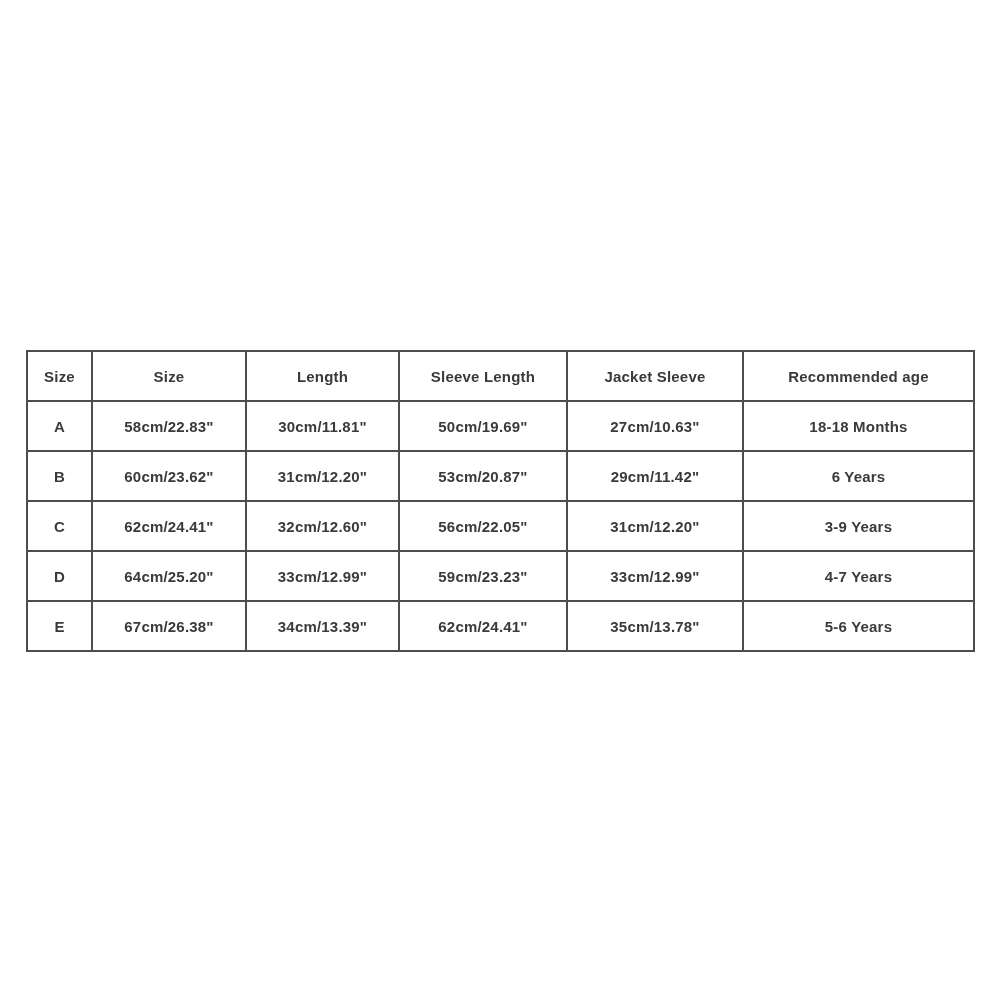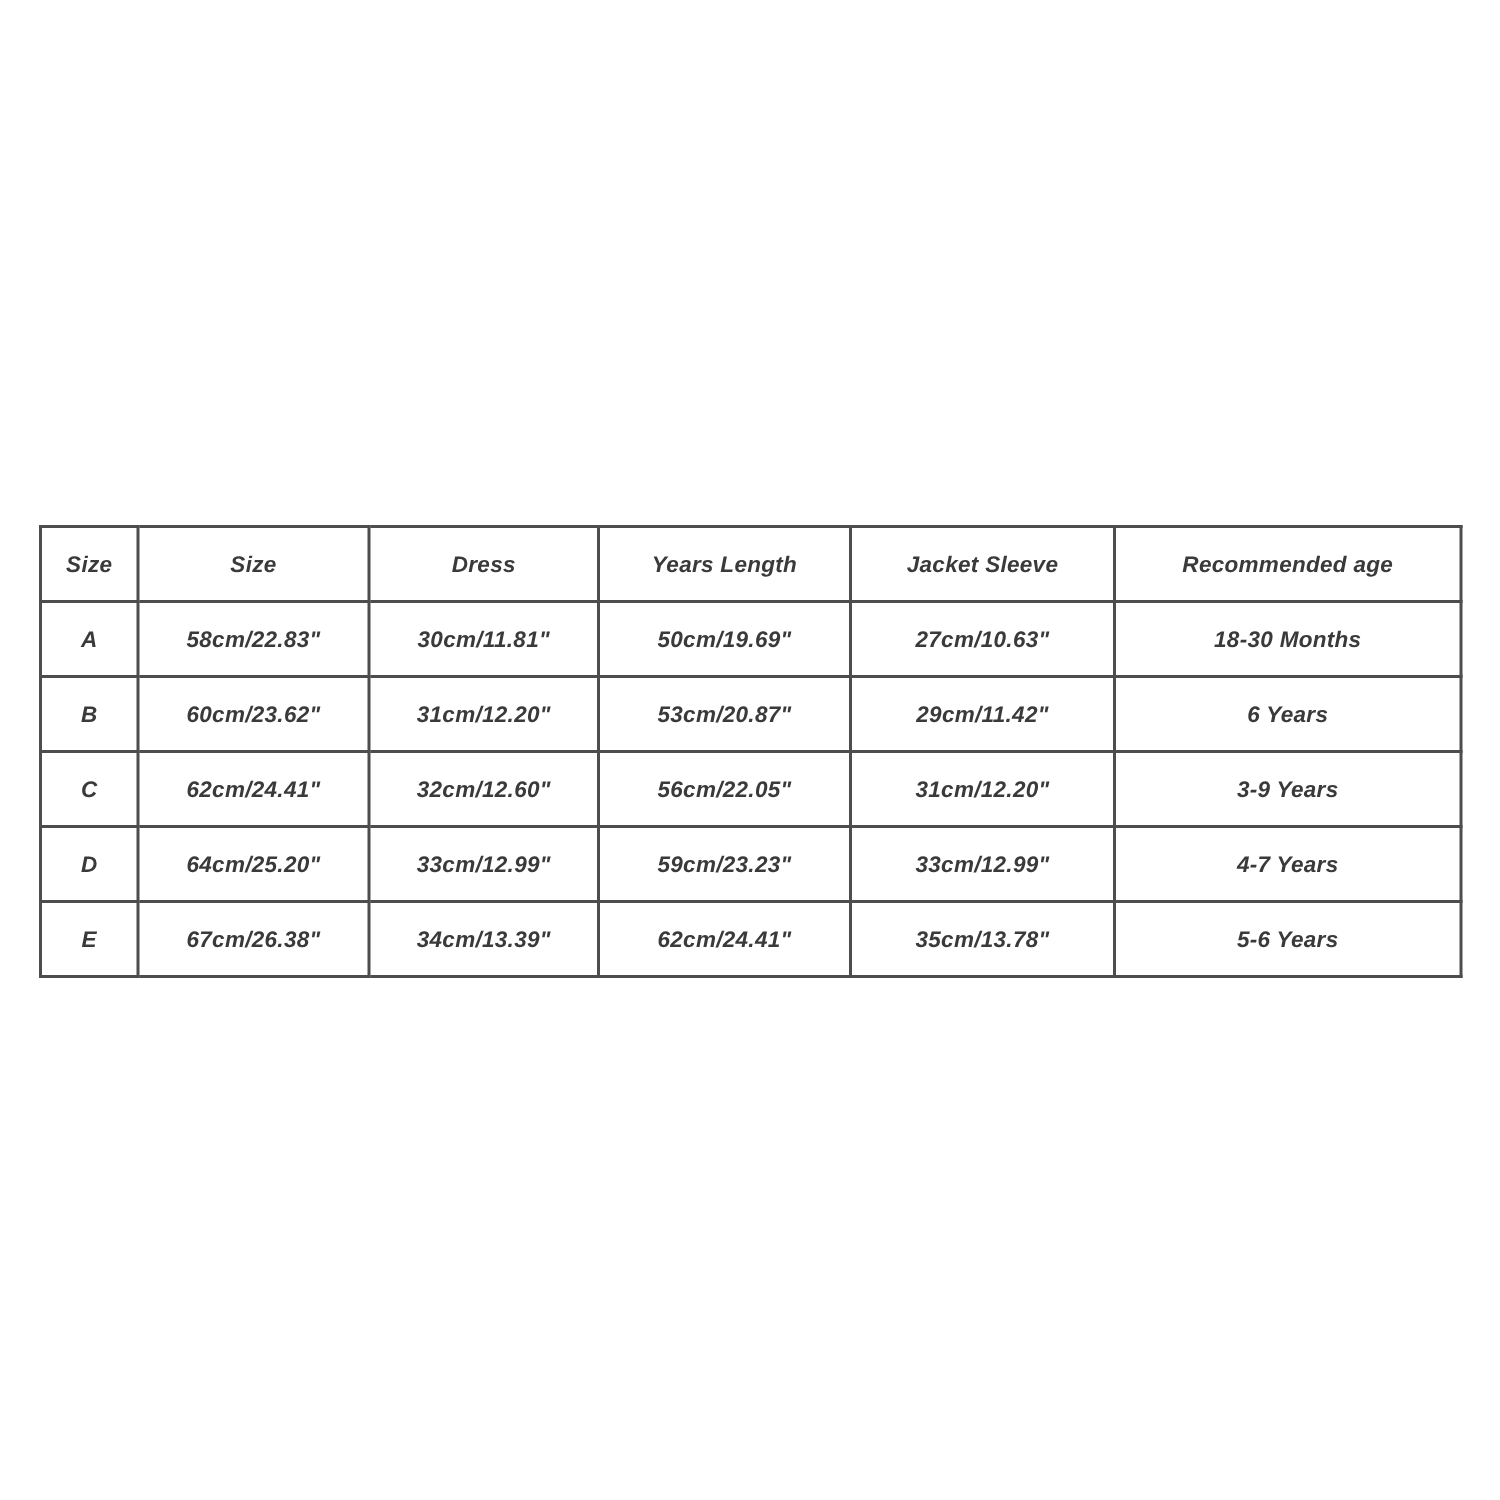--- a/index.html
+++ b/index.html
@@ -9,21 +9,20 @@
     width: 1000px;
     height: 1000px;
     font-family: "Liberation Sans", sans-serif;
     overflow: hidden;
   }
   .page {
     position: relative;
     width: 849px;
     height: 1000px;
     background: #ffffff;
-    font-style: italic;
   }
   .size-table-wrap {
     position: absolute;
     left: 26px;
     top: 350px;
     width: 947px;
   }
   table.size-table {
     border-collapse: collapse;
     table-layout: fixed;
@@ -57,34 +56,34 @@
           <col style="width: 154px;">
           <col style="width: 153px;">
           <col style="width: 168px;">
           <col style="width: 176px;">
           <col style="width: 231px;">
         </colgroup>
       <thead>
         <tr id="table-header-row">
             <th>Size</th>
             <th>Size</th>
-            <th>Dress</th>
-            <th>Years Length</th>
+            <th>Length</th>
+            <th>Sleeve Length</th>
             <th>Jacket Sleeve</th>
             <th>Recommended age</th>
           </tr>
       </thead>
       <tbody id="table-body">
           <tr>
             <td>A</td>
             <td>58cm/22.83"</td>
             <td>30cm/11.81"</td>
             <td>50cm/19.69"</td>
             <td>27cm/10.63"</td>
-            <td>18-30 Months</td>
+            <td>18-18 Months</td>
           </tr>
           <tr>
             <td>B</td>
             <td>60cm/23.62"</td>
             <td>31cm/12.20"</td>
             <td>53cm/20.87"</td>
             <td>29cm/11.42"</td>
             <td>6 Years</td>
           </tr>
           <tr>

